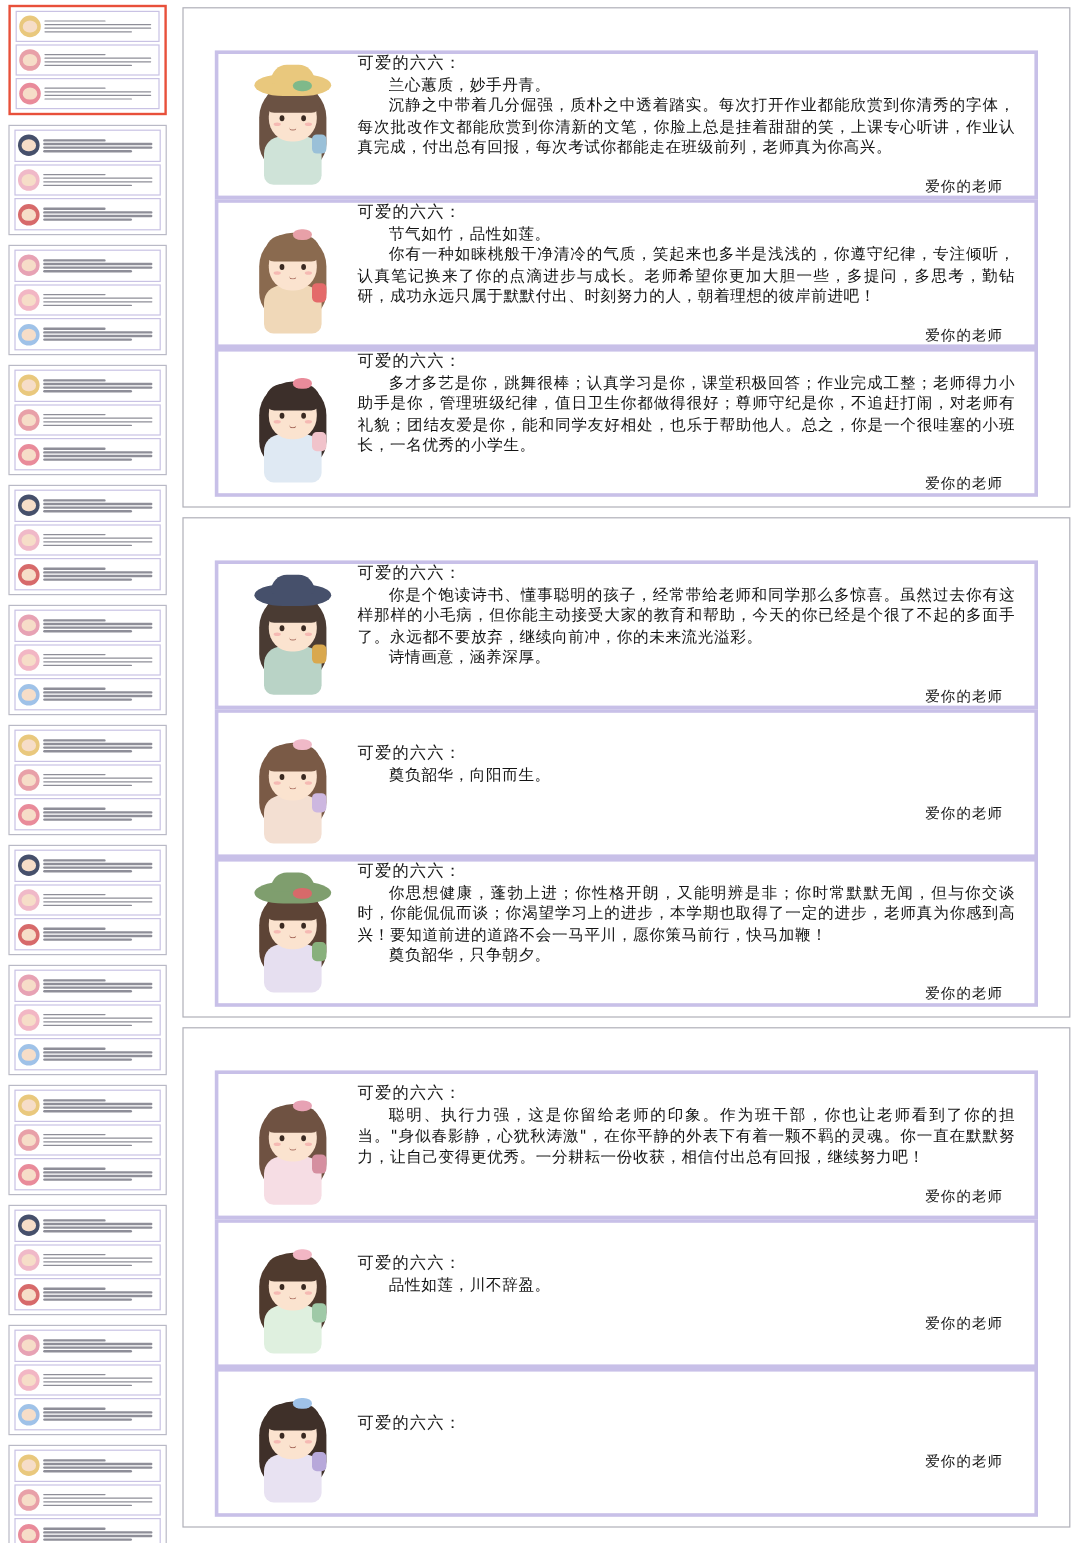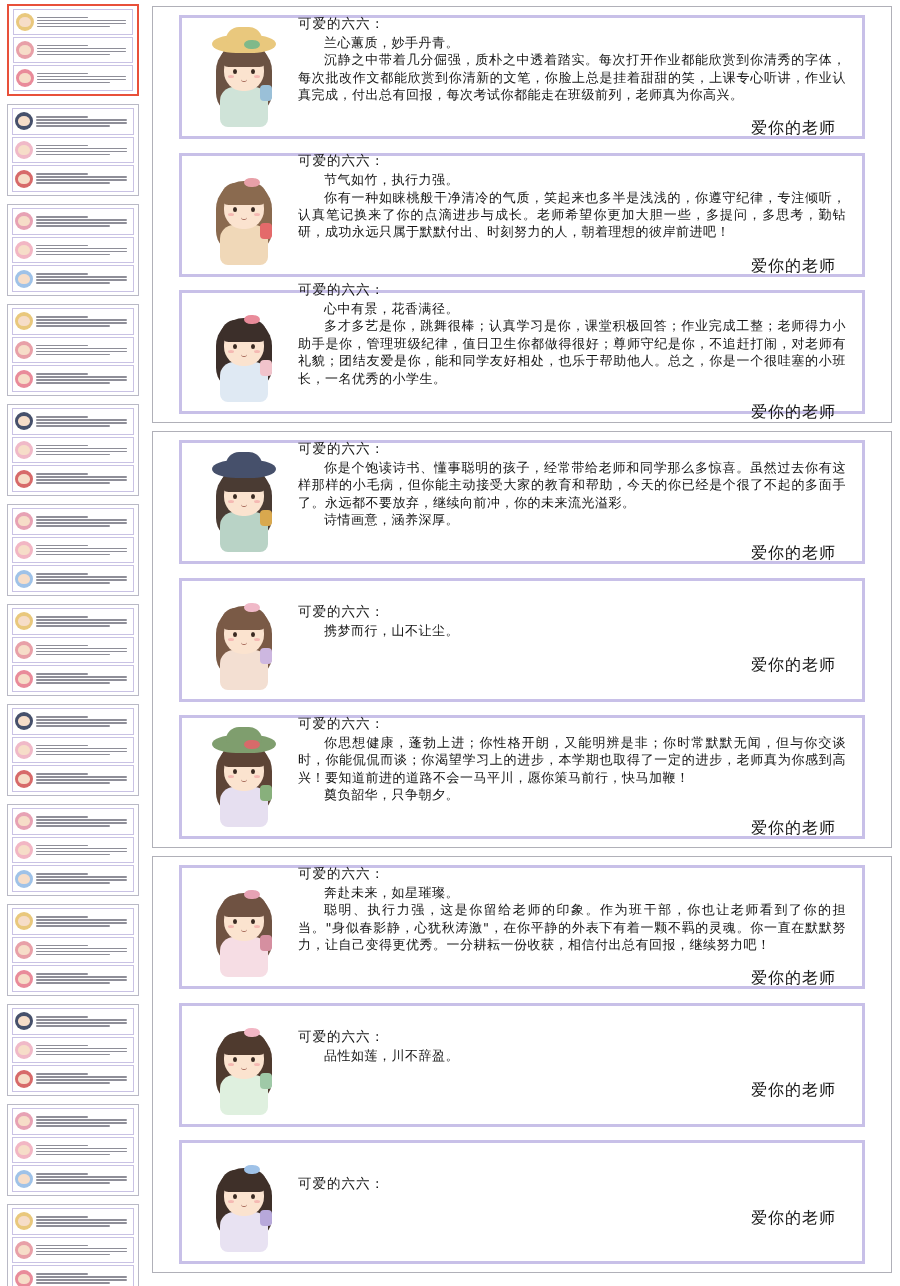--- a/index.html
+++ b/index.html
@@ -97,21 +97,21 @@
   .slide {
     width: 740px;
     height: 417px;
     border: 1px solid #b0b0b8;
     background: #ffffff;
     box-sizing: border-box;
     margin-bottom: 8px;
     padding: 8px 26px;
     display: flex;
     flex-direction: column;
-    justify-content: space-between;
+    justify-content: flex-end;
   }
   .card {
     border: 3px solid #c8c0e8;
     background: #ffffff;
     box-sizing: border-box;
     height: 124px;
     display: flex;
     align-items: center;
     padding: 4px 10px 4px 14px;
   }
@@ -138,21 +138,21 @@
     font-family: "DejaVu Sans", sans-serif;
     font-size: 13px;
     line-height: 1.34;
     color: #141414;
     text-align: justify;
     text-indent: 2em;
     letter-spacing: 0.5px;
   }
   .sign {
     font-family: Liberation Mono, monospace;
-    font-size: 16px;
+    font-size: 12px;
     color: #141414;
     text-align: right;
     padding-right: 10px;
     margin-top: 15px;
     letter-spacing: 1px;
   }
 
   
   .avatar {
     position: relative;
@@ -668,21 +668,21 @@
               <div class="av-eye r"></div>
               <div class="av-cheek l"></div>
               <div class="av-cheek r"></div>
               <div class="av-mouth"></div>
               <div class="av-bow" style="background: rgb(232, 160, 168);"></div>
               <div class="av-acc" style="background: rgb(228, 106, 106);"></div>
             </div>
           </div>
           <div class="text-wrap">
             <div class="salutation">可爱的六六：</div>
-            <div class="body">节气如竹，执行力强。</div>
+            <div class="body">节气如竹，品性如莲。</div>
             <div class="body">你有一种如睐桃般干净清冷的气质，笑起来也多半是浅浅的，你遵守纪律，专注倾听，认真笔记换来了你的点滴进步与成长。老师希望你更加大胆一些，多提问，多思考，勤钻研，成功永远只属于默默付出、时刻努力的人，朝着理想的彼岸前进吧！</div>
             <div class="sign">爱你的老师</div>
           </div>
         </div>
         <div class="card">
           <div class="avatar-wrap">
             <div class="avatar">
               <div class="av-hair-back" style="background: rgb(60, 47, 42);"></div>
               <div class="av-body" style="background: rgb(223, 233, 243);"></div>
               <div class="av-head"></div>
@@ -691,21 +691,20 @@
               <div class="av-eye r"></div>
               <div class="av-cheek l"></div>
               <div class="av-cheek r"></div>
               <div class="av-mouth"></div>
               <div class="av-bow" style="background: rgb(233, 139, 154);"></div>
               <div class="av-acc" style="background: rgb(241, 195, 203);"></div>
             </div>
           </div>
           <div class="text-wrap">
             <div class="salutation">可爱的六六：</div>
-            <div class="body">心中有景，花香满径。</div>
             <div class="body">多才多艺是你，跳舞很棒；认真学习是你，课堂积极回答；作业完成工整；老师得力小助手是你，管理班级纪律，值日卫生你都做得很好；尊师守纪是你，不追赶打闹，对老师有礼貌；团结友爱是你，能和同学友好相处，也乐于帮助他人。总之，你是一个很哇塞的小班长，一名优秀的小学生。</div>
             <div class="sign">爱你的老师</div>
           </div>
         </div>
       </div>
       <div class="slide">
         <div class="card">
           <div class="avatar-wrap">
             <div class="avatar">
               <div class="av-hair-back" style="background: rgb(74, 59, 51);"></div>
@@ -740,21 +739,21 @@
               <div class="av-eye r"></div>
               <div class="av-cheek l"></div>
               <div class="av-cheek r"></div>
               <div class="av-mouth"></div>
               <div class="av-bow" style="background: rgb(240, 185, 200);"></div>
               <div class="av-acc" style="background: rgb(205, 183, 224);"></div>
             </div>
           </div>
           <div class="text-wrap">
             <div class="salutation">可爱的六六：</div>
-            <div class="body">携梦而行，山不让尘。</div>
+            <div class="body">奠负韶华，向阳而生。</div>
             <div class="sign">爱你的老师</div>
           </div>
         </div>
         <div class="card">
           <div class="avatar-wrap">
             <div class="avatar">
               <div class="av-hair-back" style="background: rgb(93, 68, 54);"></div>
               <div class="av-body" style="background: rgb(230, 223, 240);"></div>
               <div class="av-head"></div>
               <div class="av-fringe" style="background: rgb(93, 68, 54);"></div>
@@ -789,21 +788,20 @@
               <div class="av-eye r"></div>
               <div class="av-cheek l"></div>
               <div class="av-cheek r"></div>
               <div class="av-mouth"></div>
               <div class="av-bow" style="background: rgb(231, 162, 180);"></div>
               <div class="av-acc" style="background: rgb(213, 143, 160);"></div>
             </div>
           </div>
           <div class="text-wrap">
             <div class="salutation">可爱的六六：</div>
-            <div class="body">奔赴未来，如星璀璨。</div>
             <div class="body">聪明、执行力强，这是你留给老师的印象。作为班干部，你也让老师看到了你的担当。"身似春影静，心犹秋涛激"，在你平静的外表下有着一颗不羁的灵魂。你一直在默默努力，让自己变得更优秀。一分耕耘一份收获，相信付出总有回报，继续努力吧！</div>
             <div class="sign">爱你的老师</div>
           </div>
         </div>
         <div class="card">
           <div class="avatar-wrap">
             <div class="avatar">
               <div class="av-hair-back" style="background: rgb(79, 58, 46);"></div>
               <div class="av-body" style="background: rgb(223, 240, 223);"></div>
               <div class="av-head"></div>

